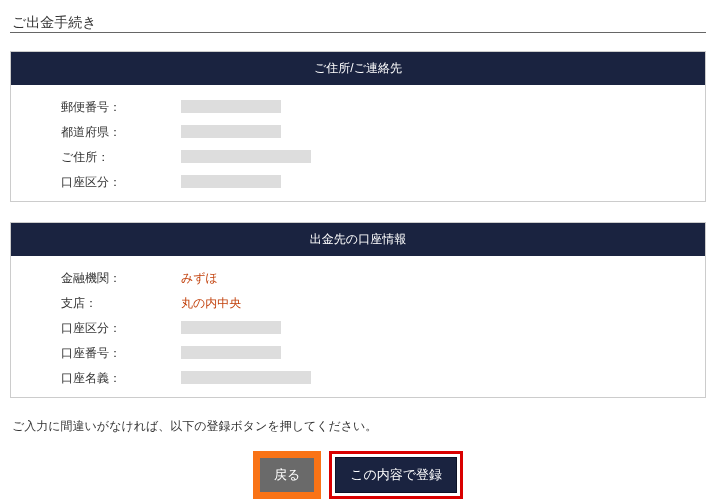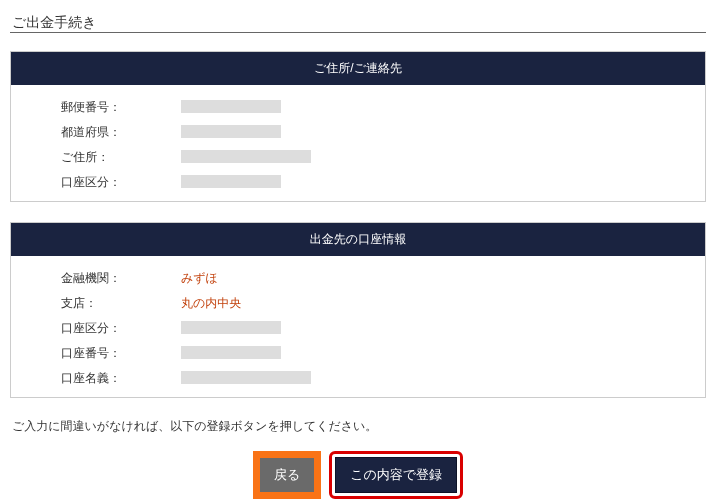--- a/index.html
+++ b/index.html
@@ -68,21 +68,21 @@
     .btn-back {
       background: #6a6a6a;
       color: #fff;
       border: 7px solid #f97316;
       padding: 8px 14px;
       font-size: 13px;
       cursor: pointer;
     }
     .btn-submit-wrap {
       border: 3px solid #d90000;
-      border-radius: 6px;
+      border-radius: 0;
       padding: 3px;
       display: inline-block;
     }
     .btn-submit {
       background: #1a2340;
       color: #fff;
       border: 1px solid #0d1328;
       padding: 8px 14px;
       font-size: 13px;
       cursor: pointer;

